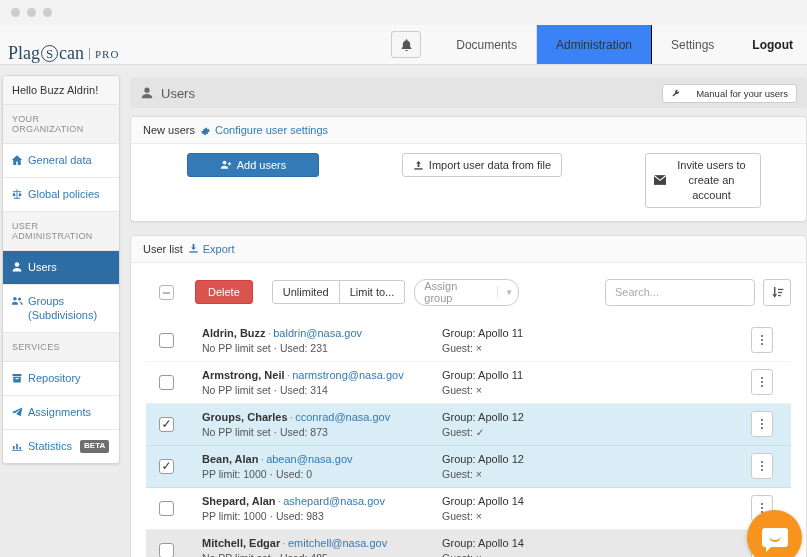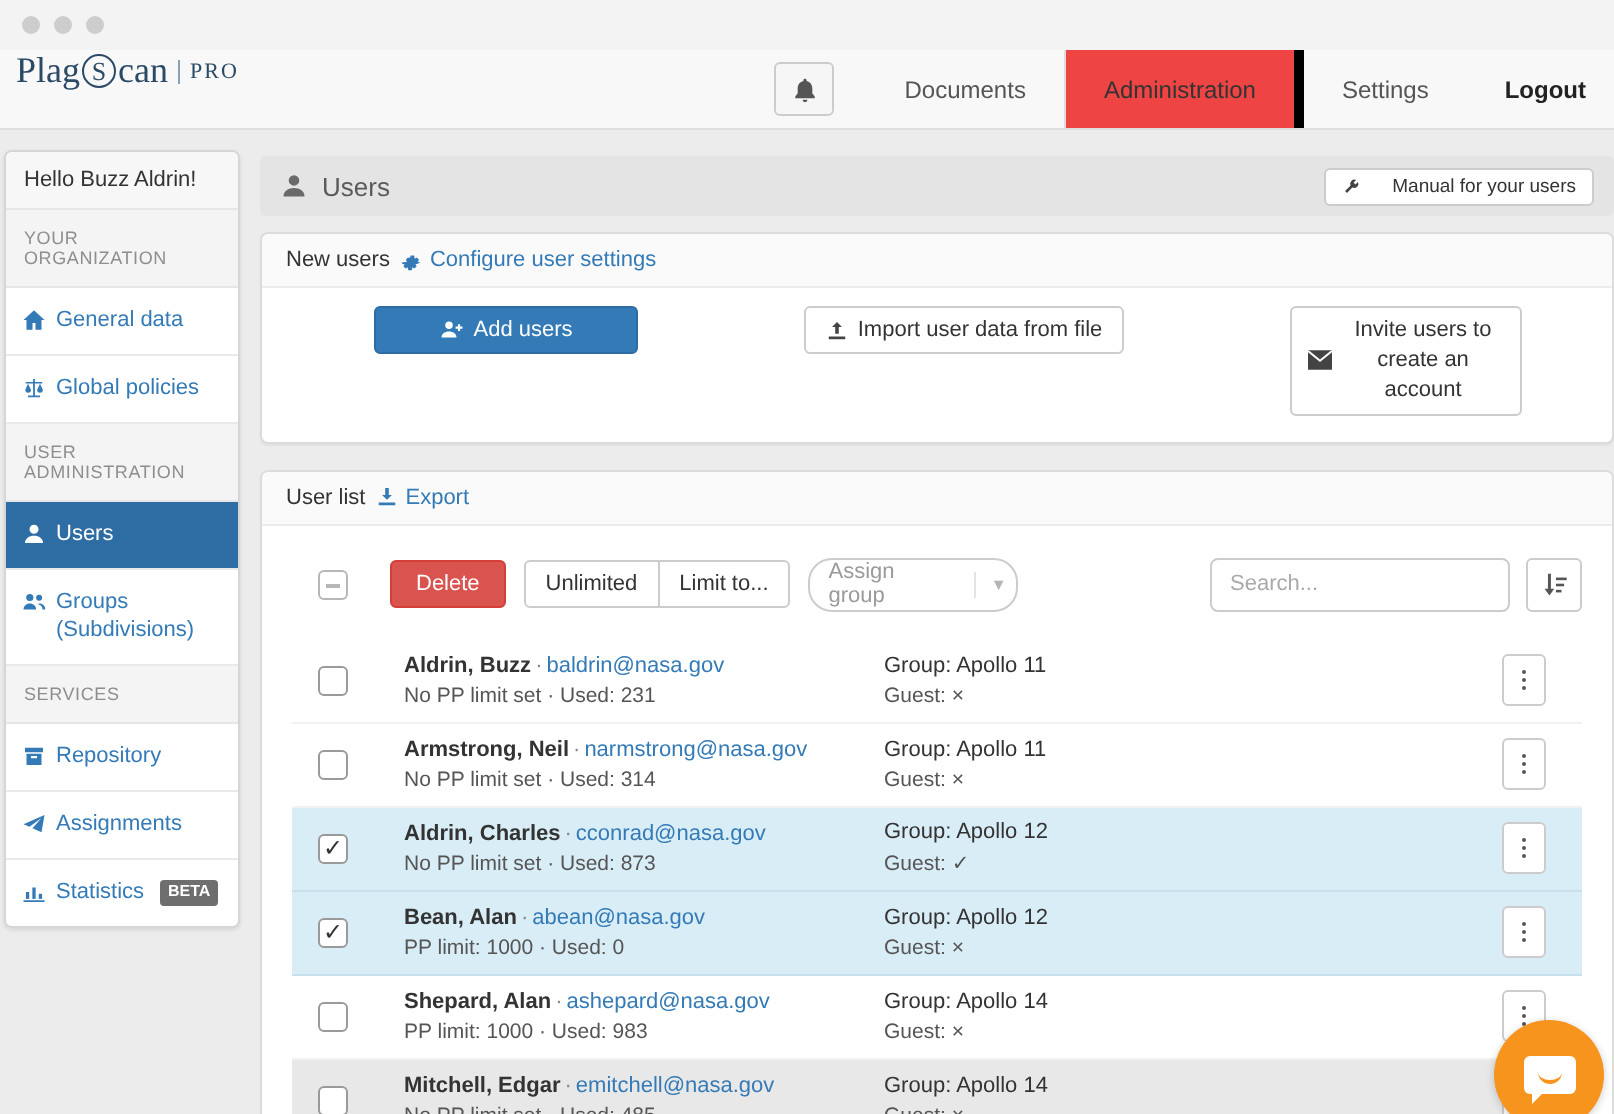--- a/index.html
+++ b/index.html
@@ -9,28 +9,28 @@
     background:#ececec;
     overflow:hidden;
     position:relative;
     color:#333;
   }
   
   .window-bar { height:25px; background:#f3f3f3; display:flex; align-items:center; padding-left:11px; gap:7px; }
   .dot { width:9px; height:9px; border-radius:50%; background:#cdcdcd; }
   
   .navbar { height:40px; background:#f8f8f8; border-bottom:1px solid #ddd; display:flex; align-items:stretch; }
-  .logo-wrap { display:flex; align-items:flex-start; padding-left:8px; }
+  .logo-wrap { display:flex; align-items:flex-end; padding-left:8px; }
   .logo { font-family:"Liberation Serif", serif; color:#2b4a66; font-size:18px; display:flex; align-items:center; }
   .logo-s { display:inline-block; border:1px solid #2b4a66; border-radius:50%; width:17px; height:17px; line-height:16px; text-align:center; font-size:13px; margin:0 1px; }
   .logo-pro { font-size:11px; letter-spacing:1px; color:#2b4a66; border-left:1px solid #8aa0b3; padding-left:5px; margin-left:5px; font-family:"Liberation Serif", serif; }
   .nav-right { margin-left:auto; display:flex; align-items:stretch; }
   .bell-btn { align-self:center; width:30px; height:27px; border:1px solid #ccc; border-radius:3px; display:flex; align-items:center; justify-content:center; margin-right:16px; background:#f6f6f6; cursor:pointer; }
   .nav-item { display:flex; align-items:center; padding:0 19px; font-size:12px; color:#555; cursor:pointer; }
-  .nav-item.active { background:#ef4444; border-left:1px solid #ddd; border-right:5px solid #000000; color:#333; }
+  .nav-item.active { background:#3b82f6; border-left:1px solid #ddd; border-right:1px solid #000000; color:#333; }
   .nav-item.logout { font-weight:bold; color:#222; padding-right:14px; }
   
   .sidebar { position:absolute; left:2px; top:75px; width:118px; background:#fff; border:1px solid #d6d6d6; border-radius:4px; box-shadow:0 1px 2px rgba(0,0,0,.10); font-size:11px; overflow:hidden; }
   .sb-greeting { padding:8px 9px; background:#f7f7f7; color:#333; border-bottom:1px solid #e6e6e6; }
   .sb-desc { padding:9px 9px 12px; color:#333; line-height:1.5; font-size:10.5px; border-bottom:1px solid #e6e6e6; background:#fff; }
   .sb-section { padding:9px 9px; background:#f4f4f4; color:#8e8e8e; font-size:9px; letter-spacing:.3px; border-bottom:1px solid #e6e6e6; }
   .sb-item { padding:9px 8px; color:#337ab7; display:flex; align-items:flex-start; gap:5px; line-height:1.35; border-bottom:1px solid #e9e9e9; cursor:pointer; background:#fff; }
   .sb-item:last-child { border-bottom:none; }
   .sb-item .icn { flex:none; width:12px; height:12px; margin-top:1px; }
   .sb-item.active { background:#2e6da4; color:#fff; }
@@ -50,21 +50,21 @@
   .btn-primary { background:#337ab7; border-color:#2e6da4; color:#fff; width:132px; margin-left:56px; }
   .btn-import { margin:0 auto; }
   .btn-invite { width:116px; margin-right:45px; line-height:1.35; padding:4px 8px; text-align:center; }
   
   .ul-panel { margin-top:13px; }
   .ul-body { padding:12px 15px 0; }
   .toolbar { display:flex; align-items:center; padding:4px 0 14px 13px; }
   .selall { width:15px; height:15px; border:1px solid #b7b7b7; border-radius:3px; position:relative; margin-right:21px; background:#fff; cursor:pointer; }
   .selall::after { content:""; position:absolute; left:3px; right:3px; top:6px; height:2px; background:#b7b7b7; }
   .btn-delete { background:#d9534f; border-color:#d43f3a; color:#fff; padding:5px 12px; }
-  .btn-group { display:flex; margin-left:9px; }
+  .btn-group { display:flex; margin-left:19px; }
   .btn-group .btn { border-radius:0; }
   .btn-group .btn:first-child { border-radius:3px 0 0 3px; }
   .btn-group .btn:last-child { border-radius:0 3px 3px 0; margin-left:-1px; }
   .fake-select { margin-left:9px; width:105px; height:27px; border:1px solid #ccc; border-radius:12px; display:flex; align-items:center; font-size:11px; color:#9a9a9a; padding:0 0 0 9px; background:#fff; cursor:pointer;gap:40px; }
   .fake-select .chev { margin-left:auto; border-left:1px solid #e3e3e3; padding:2px 7px; color:#b5b5b5; font-size:8px; }
   .search { margin-left:auto; width:150px; height:27px; border:1px solid #ccc; border-radius:4px; font-size:11px; padding:0 9px; color:#333; outline:none; background:#fff; }
   .search::placeholder { color:#aaa; }
   .sort-btn { width:28px; height:27px; border:1px solid #ccc; border-radius:3px; background:#fff; margin-left:8px; display:flex; align-items:center; justify-content:center; cursor:pointer; }
   .urow { display:grid; grid-template-columns:56px 240px 1fr 40px; align-items:center; min-height:42px; border-bottom:1px solid #f1f1f1; background:#fff; }
   .urow.selected { background:#d9edf7; border-bottom-color:#c7e0f0; }
@@ -326,21 +326,21 @@
           <span class="kebab">
               <span class="kdot"></span>
               <span class="kdot"></span>
               <span class="kdot"></span>
             </span>
         </div>
 
         <div class="urow selected">
           <span class="ucheck">✓</span>
           <div>
-            <div class="uline1"><span class="uname">Aldrin, Charles</span><span class="usep">·</span><span class="uemail">cconrad@nasa.gov</span></div>
+            <div class="uline1"><span class="uname">Groups, Charles</span><span class="usep">·</span><span class="uemail">cconrad@nasa.gov</span></div>
             <div class="uline2">No PP limit set · Used: 873</div>
           </div>
           <div>
             <div class="uline1">Group: Apollo 12</div>
             <div class="uline2">Guest: ✓</div>
           </div>
           <span class="kebab">
               <span class="kdot"></span>
               <span class="kdot"></span>
               <span class="kdot"></span>

